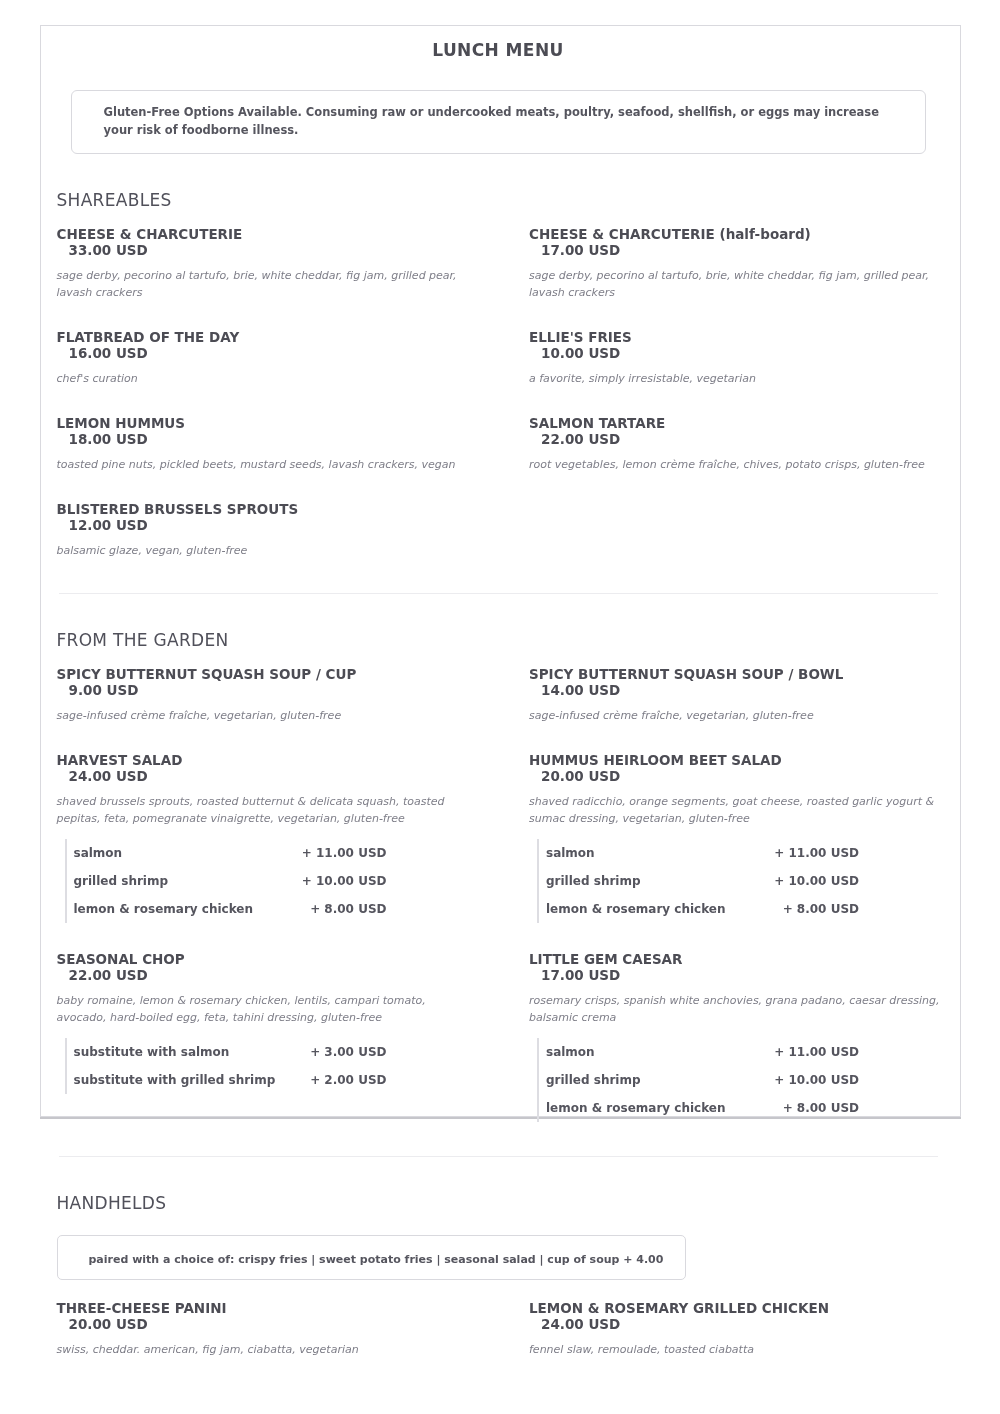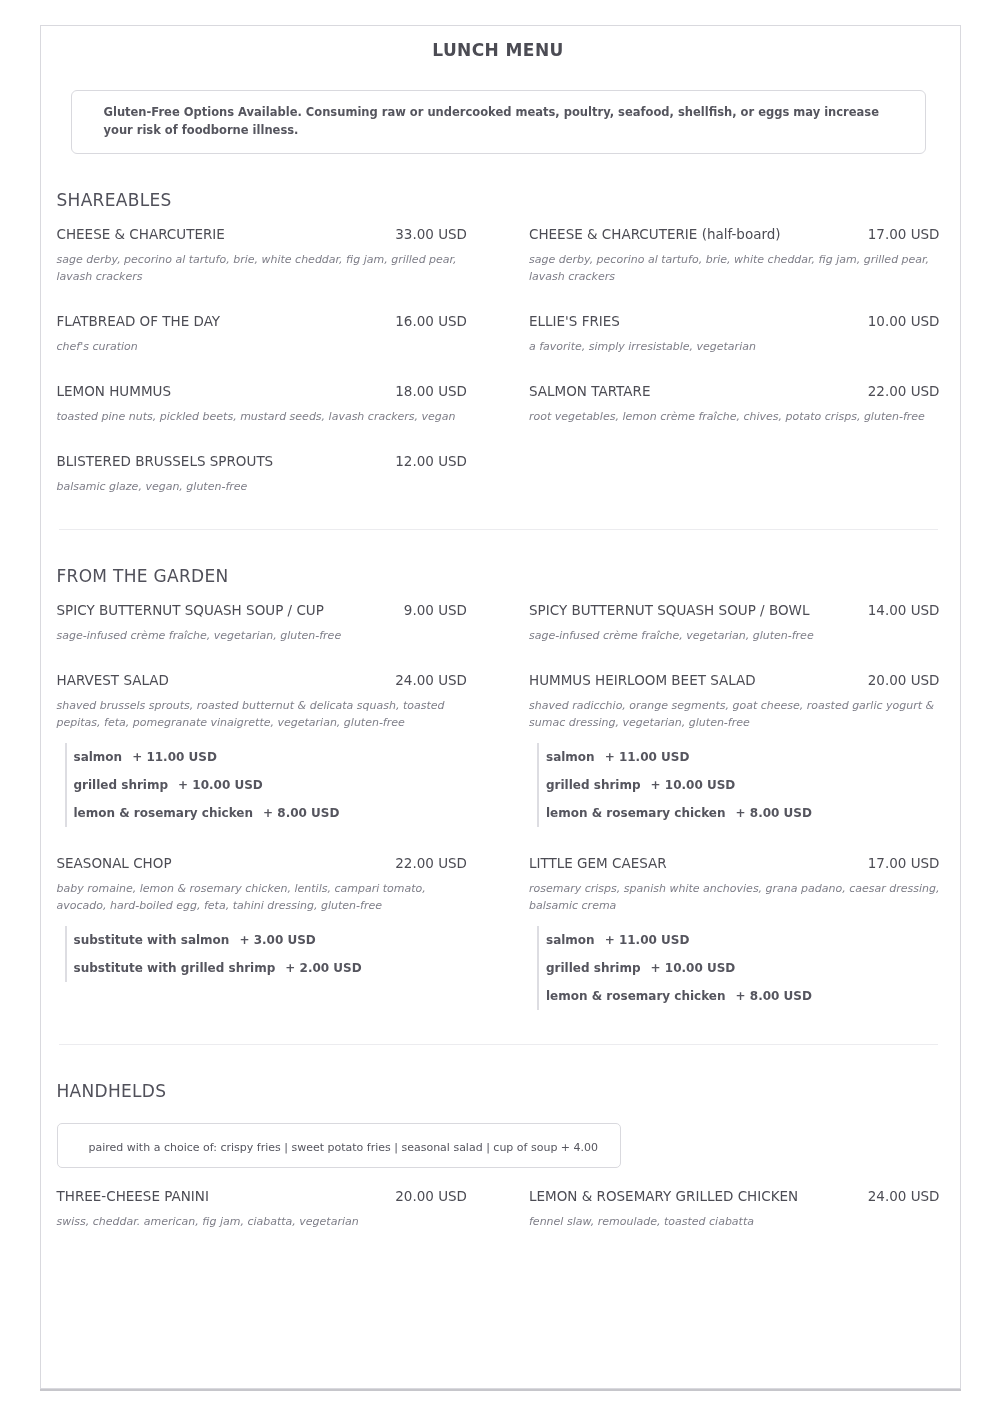--- a/index.html
+++ b/index.html
@@ -5,21 +5,21 @@
   * { box-sizing: border-box; }
   html, body { margin: 0; padding: 0; }
   body {
     width: 1000px; height: 1414px;
     background: #ffffff;
     font-family: "DejaVu Sans", "Liberation Sans", sans-serif;
     color: #4c4c54;
     overflow: hidden;
   }
   .page {
-    width: 921px; height: 1364px;
+    width: 921px; height: 1092px;
     margin: 25px auto 0;
     background: #ffffff;
     border: 1px solid #d9d9de;
     box-shadow: 0 2px 0 #c6c6cb;
     padding: 14px 20px 0 16px;
   }
   .page-title {
     margin: 0;
     text-align: center;
     font-size: 17px;
@@ -52,39 +52,41 @@
     column-gap: 62px;
     margin-top: 16px;
     align-items: start;
   }
   .item { margin-bottom: 28px; }
   .item-head {
     display: flex;
     justify-content: space-between;
     align-items: baseline;
     font-size: 13.5px;
-    font-weight: normal;
+    font-weight: bold;
     color: #4c4c54;
+    flex-direction: column;
   }
   .item-price { white-space: nowrap; padding-left: 12px; }
   .item-desc {
     margin-top: 9px;
     font-size: 11px;
     font-style: italic;
     line-height: 1.55;
     color: #7e7e88;
   }
   .addons {
     margin: 12px 0 0 8px;
     border-left: 2px solid #dddde2;
     padding-left: 7px;
     width: 322px;
   }
   .addon-row {
     display: flex;
+    justify-content: space-between;
     padding: 7px 0;
     font-size: 12px;
     font-weight: bold;
     color: #55555e;
   }
   .addon-price { white-space: nowrap; padding-left: 10px; }
   .divider {
     height: 1px;
     background: #ececef;
     margin: 6px 2px 0 2px;
@@ -92,21 +94,21 @@
   .note-box {
     display: inline-block;
     margin-top: 22px;
     border: 1px solid #d9d9de;
     border-radius: 5px;
     padding: 12px 22px 12px 31px;
     white-space: nowrap;
   }
   .note-text {
     font-size: 11px;
-    font-weight: normal;
+    font-weight: bold;
     color: #55555e;
     margin-top: 40px;
   }
   .handhelds-grid { margin-top: 20px; }
 </style>
 </head>
 <body>
 
 <div class="page">
 

